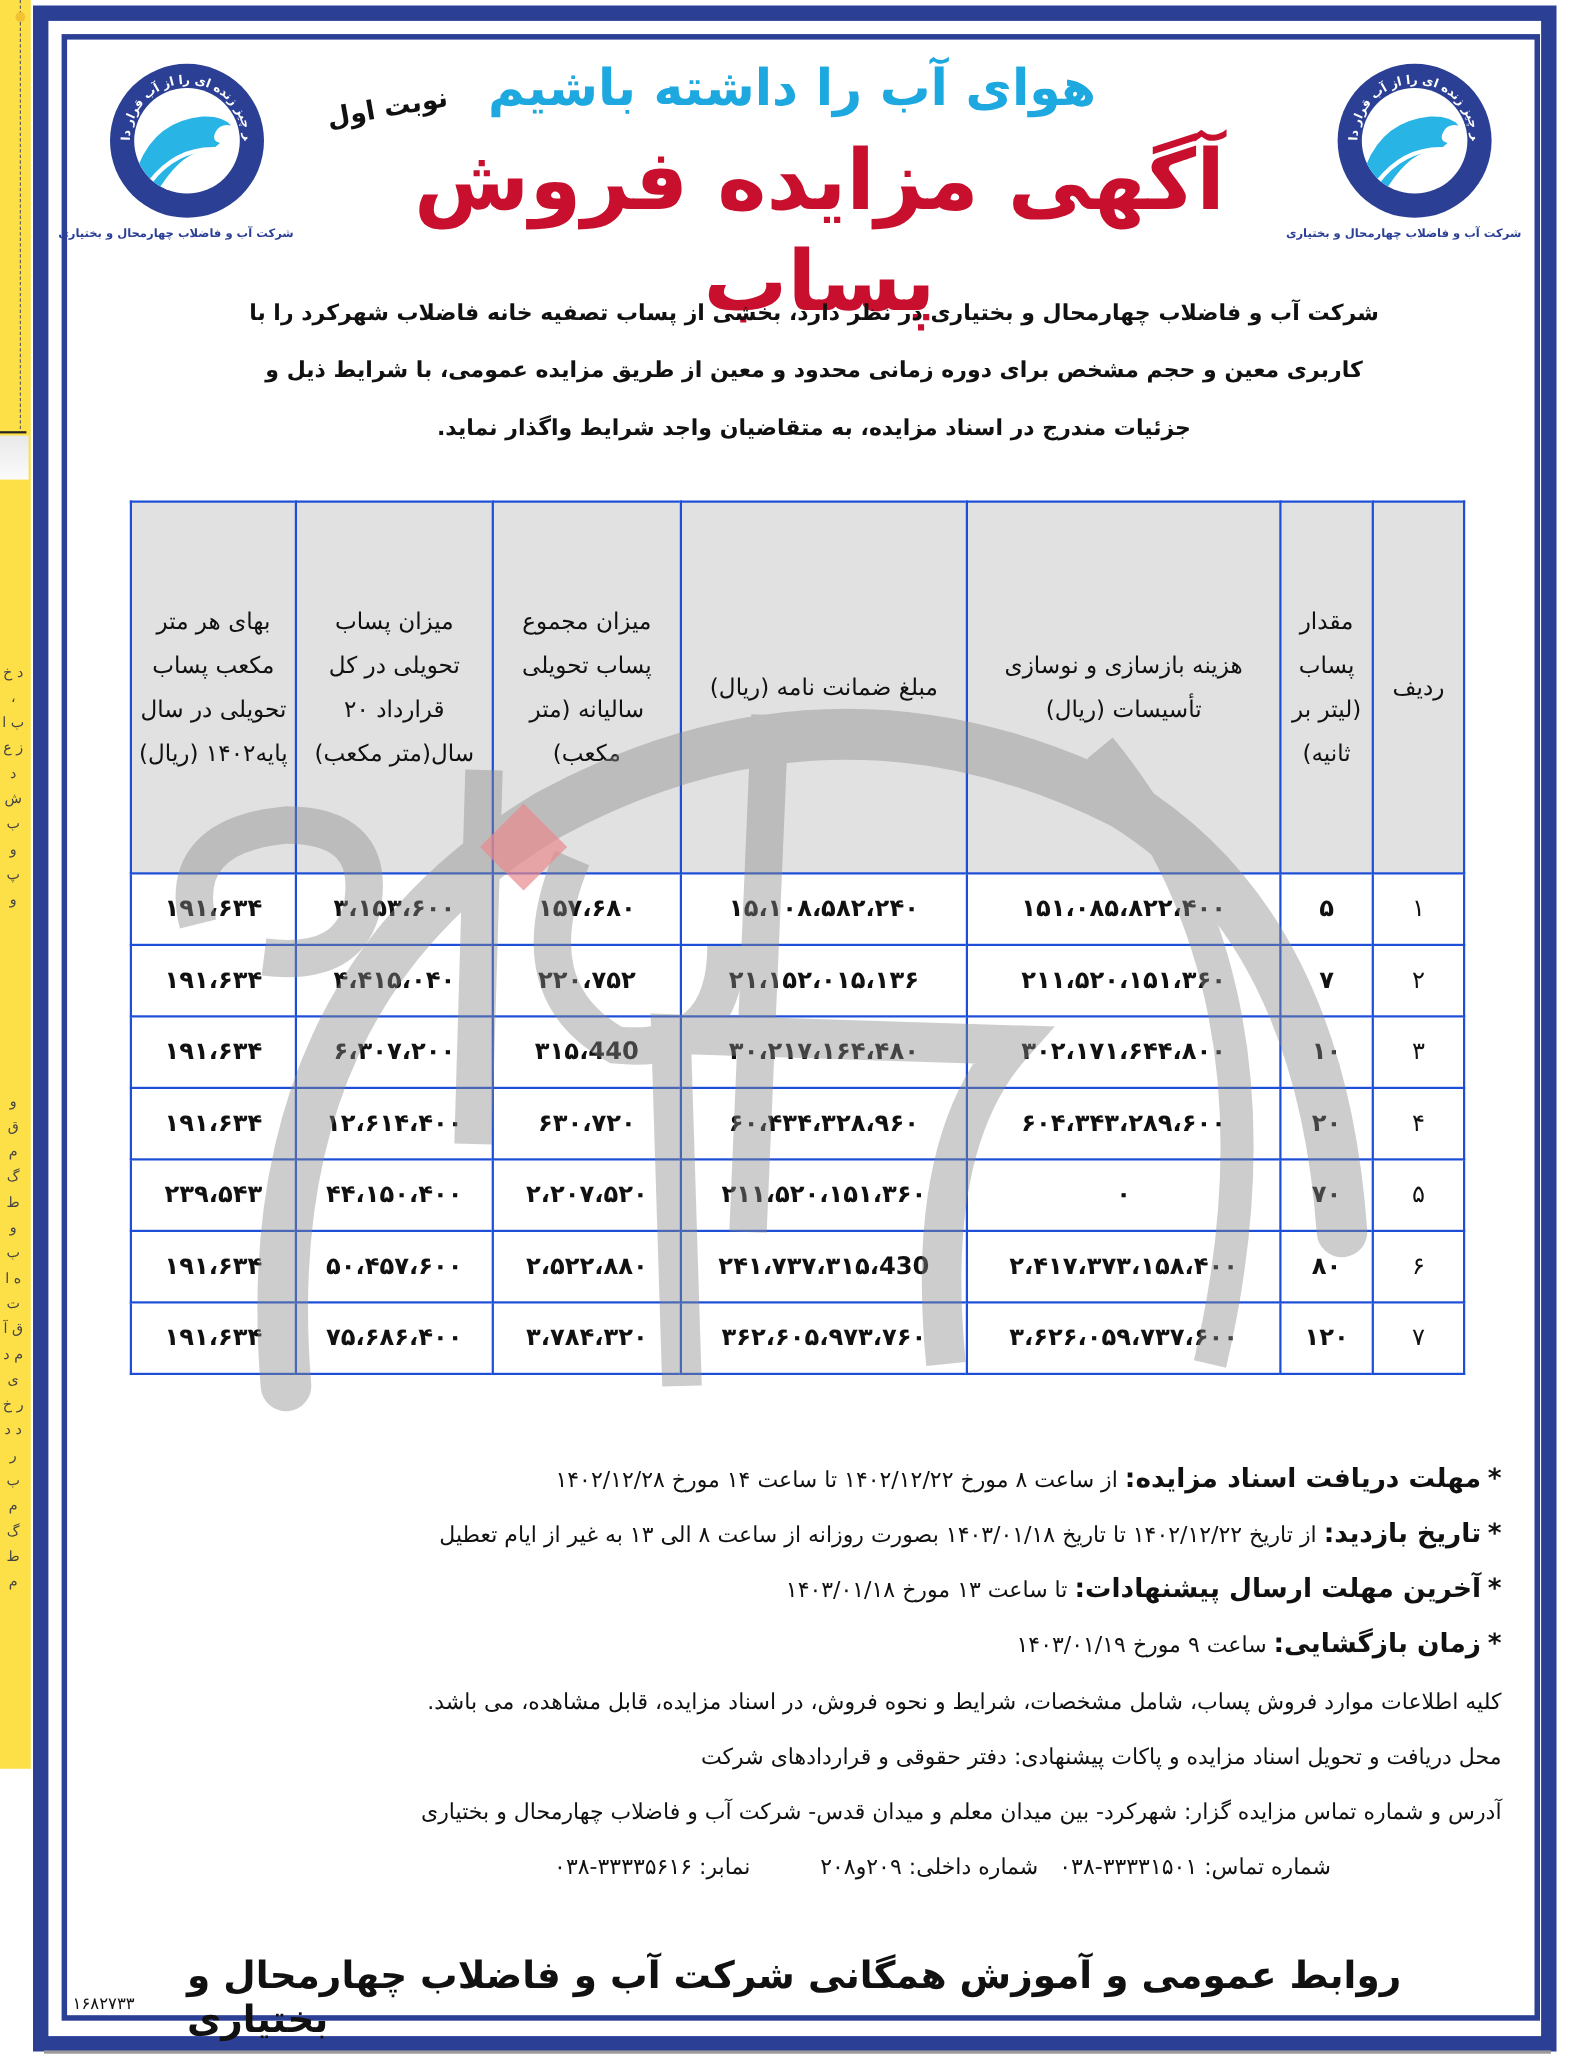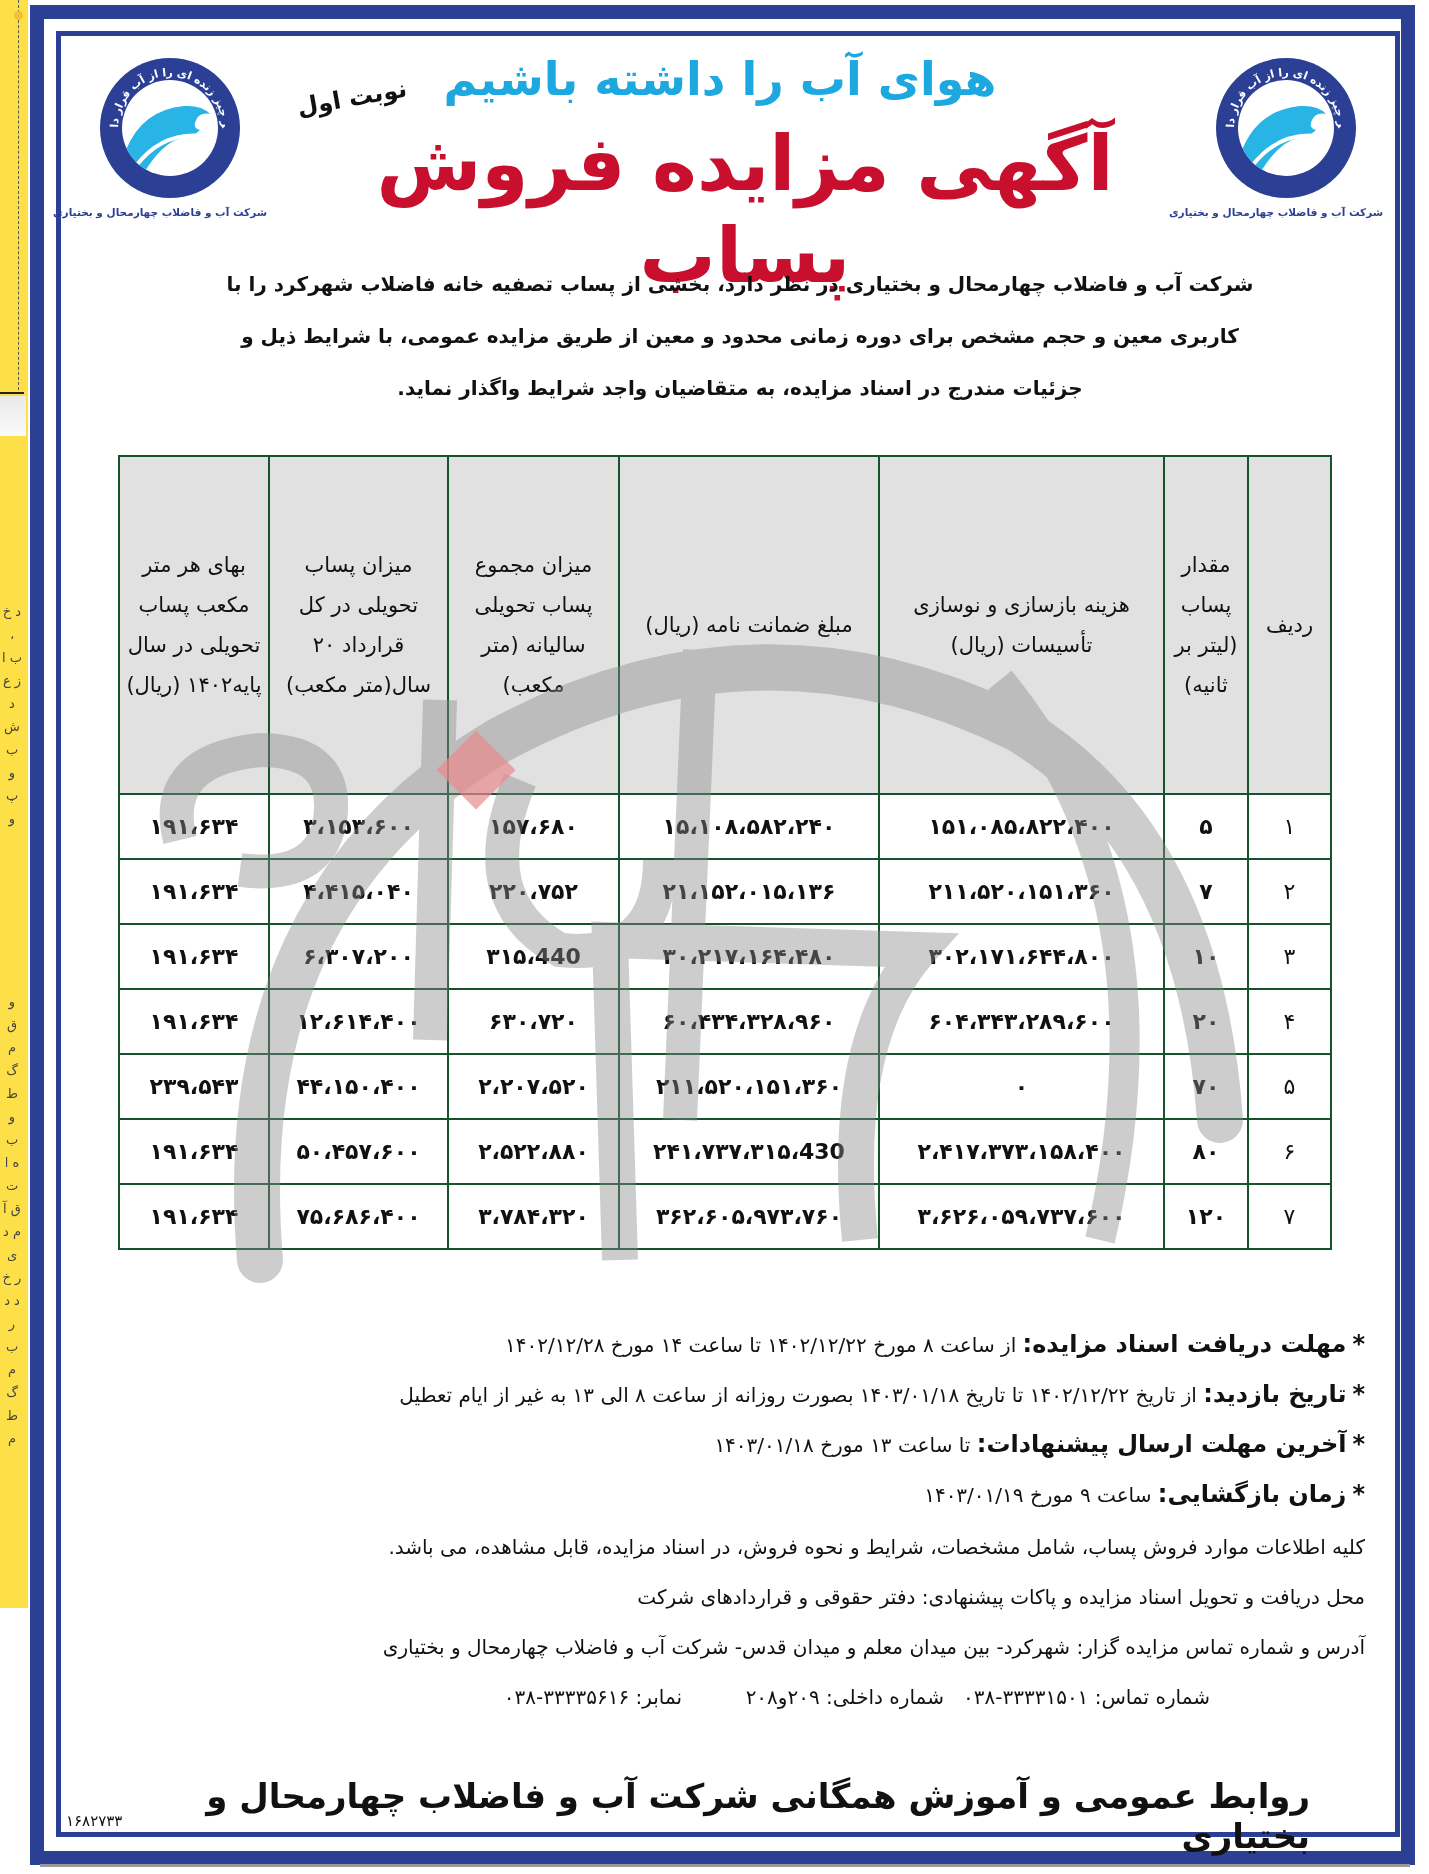--- a/index.html
+++ b/index.html
@@ -97,21 +97,21 @@
 
   
   .table-wrap {
     position:absolute; left:118px; top:455px; width:1212px;
   }
   table.auction {
     width:1212px; border-collapse:collapse; direction:rtl; table-layout:fixed;
     font-family:"DejaVu Sans", sans-serif;
   }
   table.auction th, table.auction td {
-    border:2px solid #14532d; text-align:center; vertical-align:middle; padding:0 4px;
+    border:2px solid #1d4ed8; text-align:center; vertical-align:middle; padding:0 4px;
   }
   table.auction th {
     background:#e1e1e1; height:336px; font-weight:normal;
     font-size:21px; line-height:40px; color:#111;
   }
   table.auction td {
     height:63px; font-size:22px; font-weight:bold; color:#111; background:transparent;border-radius:24px;
   }
   table.auction td.rownum { font-weight:normal; }
 
@@ -128,21 +128,21 @@
   .info {
     position:absolute; left:110px; width:1255px; direction:rtl; text-align:left;
     font-family:"DejaVu Sans", sans-serif; color:#111;
   }
   .info-line { position:absolute; right:0; white-space:nowrap; font-size:20px; }
   .info-line .label { font-weight:bold; font-size:24px; }
   .info-line .star { font-weight:bold; font-size:24px; margin-left:6px; }
   .plain-line { position:absolute; white-space:nowrap; font-size:20px; }
 
   .footer-title {
-    position:absolute; left:170px; top:1776px; width:1140px; text-align:right;
+    position:absolute; left:170px; top:1776px; width:1140px; text-align:left;
     direction:rtl; font-size:34px; font-weight:bold; color:#111;
   }
   .ad-code {
     position:absolute; left:66px; top:1812px; font-size:15px; color:#111; letter-spacing:1px;
   }
 </style>
 </head>
 <body>
 
 <div class="left-strip">

